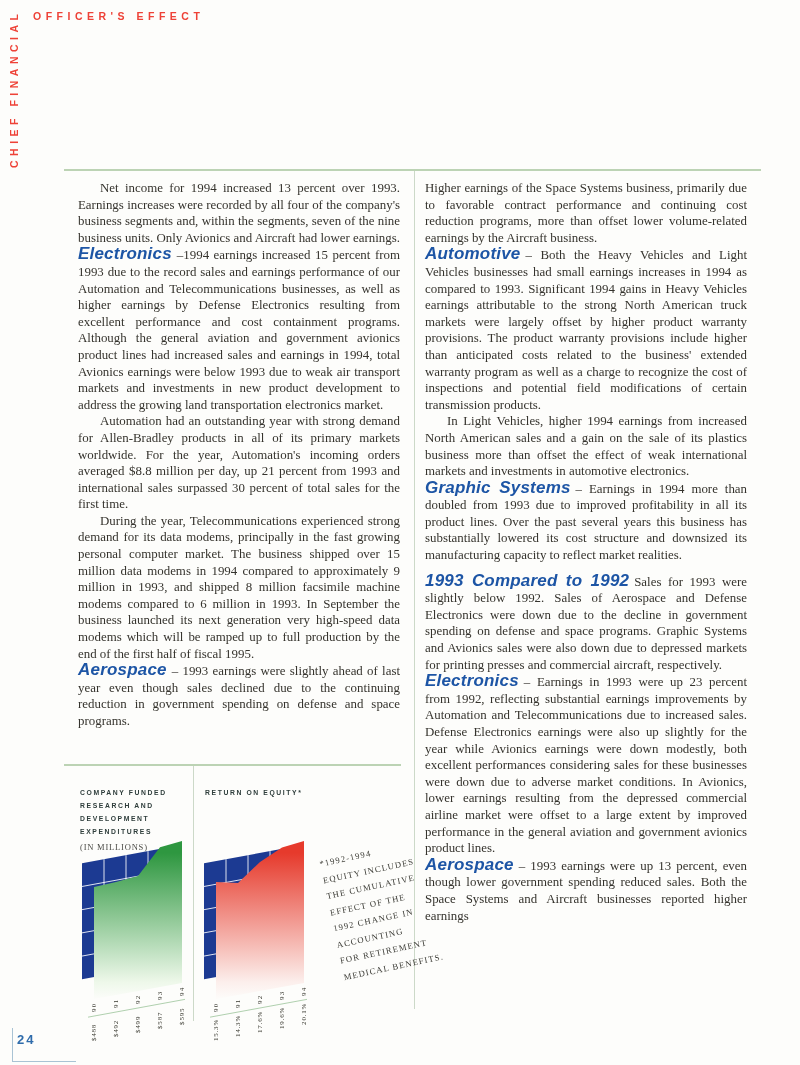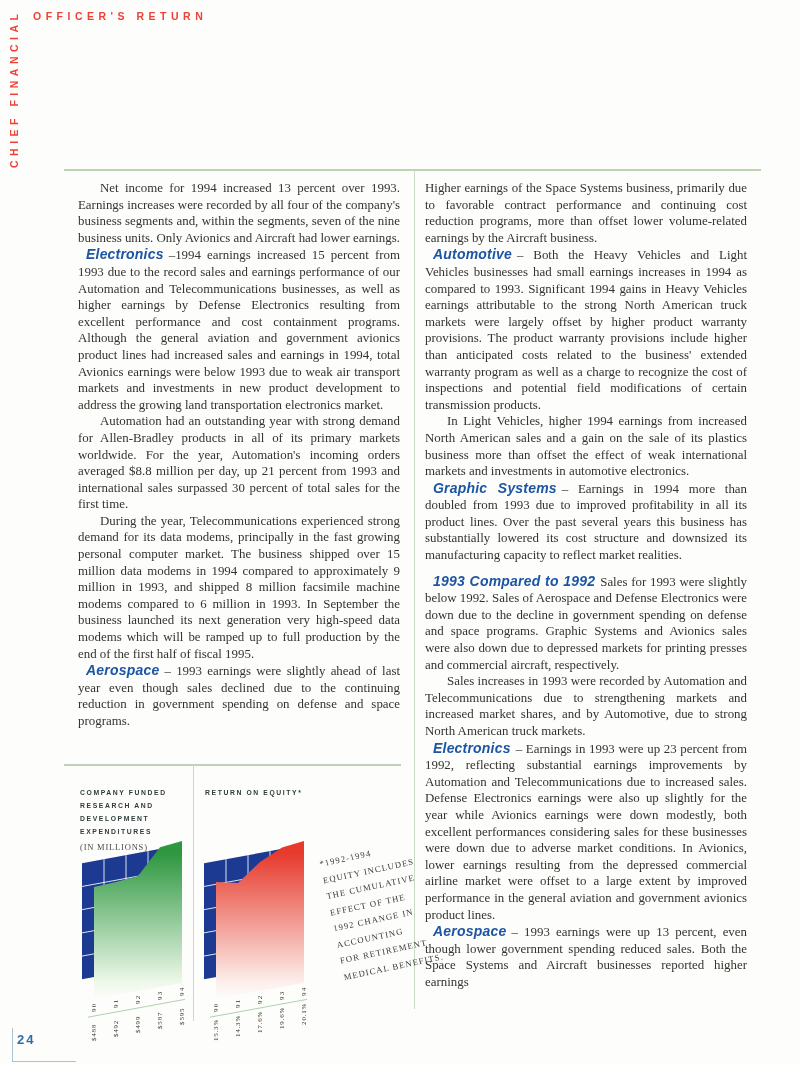--- a/index.html
+++ b/index.html
@@ -18,21 +18,21 @@
   #col-divider{left:414px;top:171px;height:838px;}
   #chart-divider{left:193px;top:766px;height:255px;}
   
   .col{position:absolute;width:322px;}
   #left-col{left:78px;top:180px;}
   #right-col{left:425px;top:180px;}
   .para{margin:0;font-size:12.9px;line-height:16.6px;text-align:justify;}
   .para.indent{text-indent:22px;}
   .para.space-before{margin-top:9px;}
   .lead{font-family:"Liberation Sans",sans-serif;font-style:italic;font-weight:bold;
-        font-size:14px;color:#1d55a5;margin-right:5px;letter-spacing:0.2px;margin-left:8px;}
+        font-size:17px;color:#1d55a5;margin-right:5px;letter-spacing:0.2px;}
   
   .chart-title{position:absolute;font-family:"Liberation Sans",sans-serif;font-size:6.8px;
         font-weight:bold;letter-spacing:1.6px;color:#2e3d3b;line-height:13px;white-space:nowrap;}
   #chart1-title{left:80px;top:786px;}
   #chart2-title{left:205px;top:786px;}
   .chart-subtitle{font-family:"Liberation Serif",serif;font-weight:normal;font-size:8.5px;
         letter-spacing:0.8px;margin-top:3px;color:#4a4a45;}
   .chart-svg{position:absolute;width:112px;height:220px;}
   #chart1-svg{left:78px;top:828px;}
   #chart2-svg{left:200px;top:828px;}
@@ -46,42 +46,41 @@
   #page-corner-h{position:absolute;left:12px;top:1061px;width:64px;height:1px;background:#a9c3d4;}
   #page-number{position:absolute;left:17px;top:1032px;font-family:"Liberation Sans",sans-serif;
         font-weight:bold;font-size:13px;letter-spacing:2px;color:#2f6cab;}
 </style>
 </head>
 <body>
 
 <div class="page">
 
   <div id="v-header" class="red-h">CHIEF FINANCIAL</div>
-  <div id="h-header" class="red-h">OFFICER'S RETURN</div>
+  <div id="h-header" class="red-h">OFFICER'S EFFECT</div>
 
   <div id="rule-top" class="rule"></div>
   <div id="col-divider" class="vdiv"></div>
   <div id="rule-chart" class="rule"></div>
   <div id="chart-divider" class="vdiv"></div>
 
   <div id="left-col" class="col">
     <p class="para indent"><span>Net income for 1994 increased 13 percent over 1993. Earnings increases were recorded by all four of the company's business segments and, within the segments, seven of the nine business units. Only Avionics and Aircraft had lower earnings.</span></p>
     <p class="para"><span class="lead">Electronics</span><span>–1994 earnings increased 15 percent from 1993 due to the record sales and earnings performance of our Automation and Telecommunications businesses, as well as higher earnings by Defense Electronics resulting from excellent performance and cost containment programs. Although the general aviation and government avionics product lines had increased sales and earnings in 1994, total Avionics earnings were below 1993 due to weak air transport markets and investments in new product development to address the growing land transportation electronics market.</span></p>
     <p class="para indent"><span>Automation had an outstanding year with strong demand for Allen-Bradley products in all of its primary markets worldwide. For the year, Automation's incoming orders averaged $8.8 million per day, up 21 percent from 1993 and international sales surpassed 30 percent of total sales for the first time.</span></p>
     <p class="para indent"><span>During the year, Telecommunications experienced strong demand for its data modems, principally in the fast growing personal computer market. The business shipped over 15 million data modems in 1994 compared to approximately 9 million in 1993, and shipped 8 million facsimile machine modems compared to 6 million in 1993. In September the business launched its next generation very high-speed data modems which will be ramped up to full production by the end of the first half of fiscal 1995.</span></p>
     <p class="para"><span class="lead">Aerospace</span><span>– 1993 earnings were slightly ahead of last year even though sales declined due to the continuing reduction in government spending on defense and space programs.</span></p>
   </div>
 
   <div id="right-col" class="col">
     <p class="para"><span>Higher earnings of the Space Systems business, primarily due to favorable contract performance and continuing cost reduction programs, more than offset lower volume-related earnings by the Aircraft business.</span></p>
     <p class="para"><span class="lead">Automotive</span><span>– Both the Heavy Vehicles and Light Vehicles businesses had small earnings increases in 1994 as compared to 1993. Significant 1994 gains in Heavy Vehicles earnings attributable to the strong North American truck markets were largely offset by higher product warranty provisions. The product warranty provisions include higher than anticipated costs related to the business' extended warranty program as well as a charge to recognize the cost of inspections and potential field modifications of certain transmission products.</span></p>
     <p class="para indent"><span>In Light Vehicles, higher 1994 earnings from increased North American sales and a gain on the sale of its plastics business more than offset the effect of weak international markets and investments in automotive electronics.</span></p>
     <p class="para"><span class="lead">Graphic Systems</span><span>– Earnings in 1994 more than doubled from 1993 due to improved profitability in all its product lines. Over the past several years this business has substantially lowered its cost structure and downsized its manufacturing capacity to reflect market realities.</span></p>
     <p class="para space-before"><span class="lead">1993 Compared to 1992</span><span>Sales for 1993 were slightly below 1992. Sales of Aerospace and Defense Electronics were down due to the decline in government spending on defense and space programs. Graphic Systems and Avionics sales were also down due to depressed markets for printing presses and commercial aircraft, respectively.</span></p>
-    <p class="para indent"><span>Sales increases in 1993 were recorded by Automation and Telecommunications due to strengthening markets and increased market shares, and by Automotive, due to strong North American truck markets.</span></p>
     <p class="para"><span class="lead">Electronics</span><span>– Earnings in 1993 were up 23 percent from 1992, reflecting substantial earnings improvements by Automation and Telecommunications due to increased sales. Defense Electronics earnings were also up slightly for the year while Avionics earnings were down modestly, both excellent performances considering sales for these businesses were down due to adverse market conditions. In Avionics, lower earnings resulting from the depressed commercial airline market were offset to a large extent by improved performance in the general aviation and government avionics product lines.</span></p>
     <p class="para"><span class="lead">Aerospace</span><span>– 1993 earnings were up 13 percent, even though lower government spending reduced sales. Both the Space Systems and Aircraft businesses reported higher earnings</span></p>
   </div>
 
   <div id="chart1-title" class="chart-title">
     <div>COMPANY FUNDED</div>
     <div>RESEARCH AND</div>
     <div>DEVELOPMENT</div>
     <div>EXPENDITURES</div>
     <div class="chart-subtitle">(IN MILLIONS)</div>

